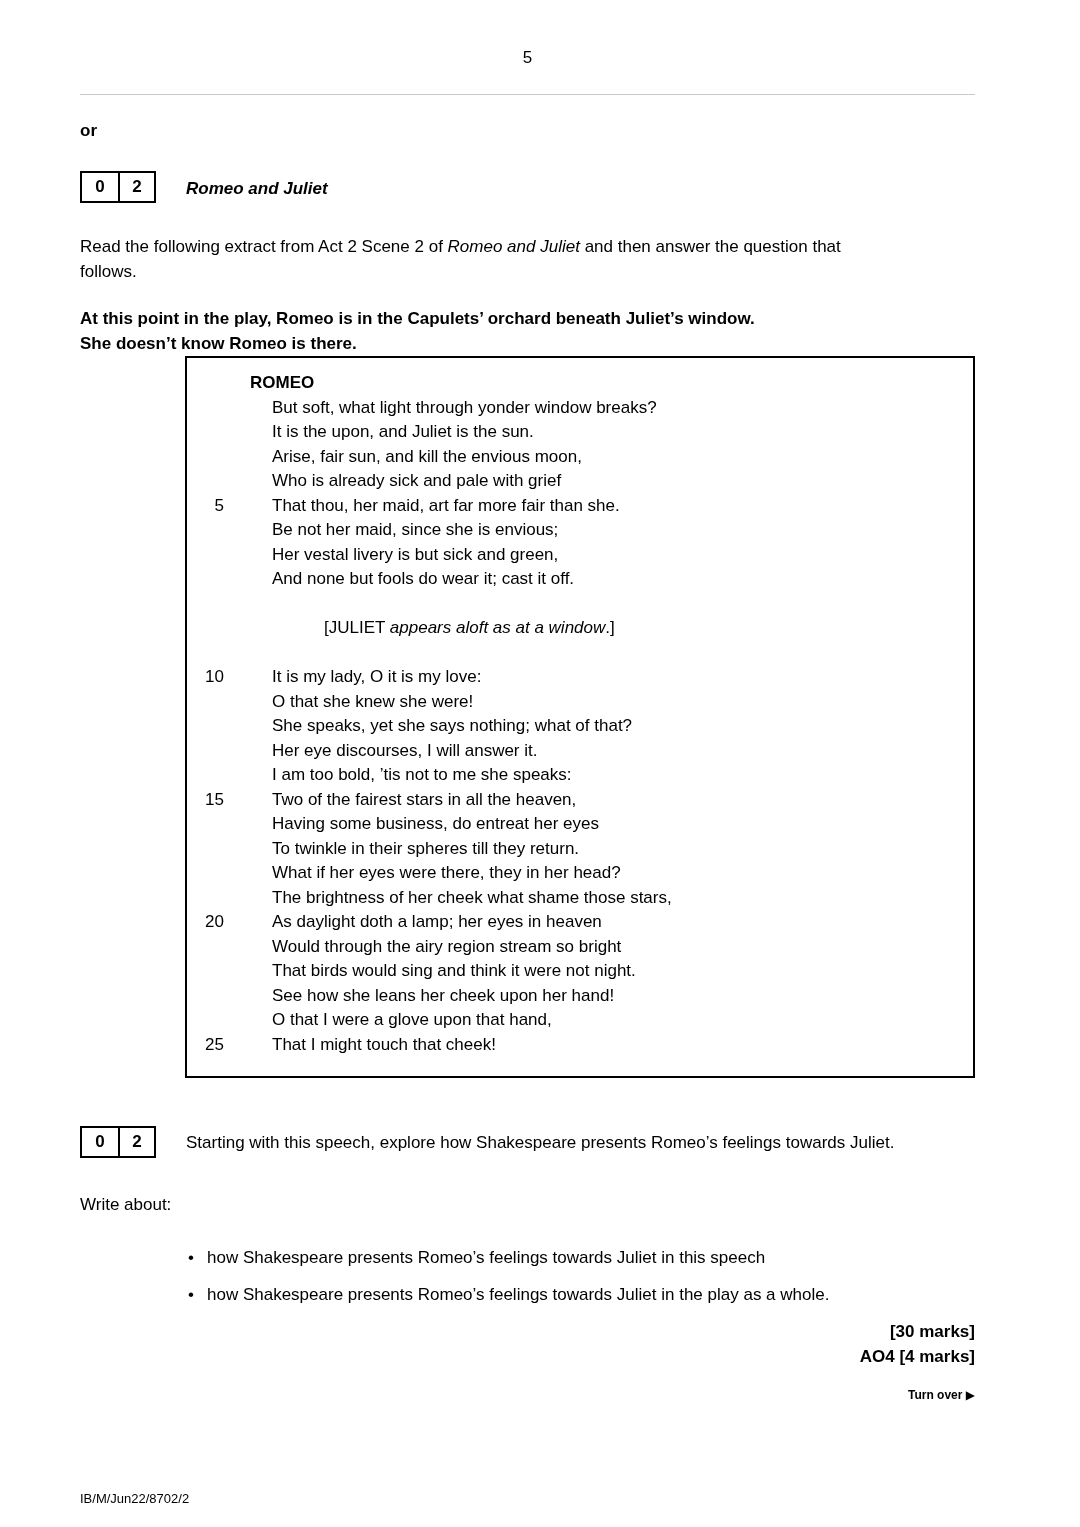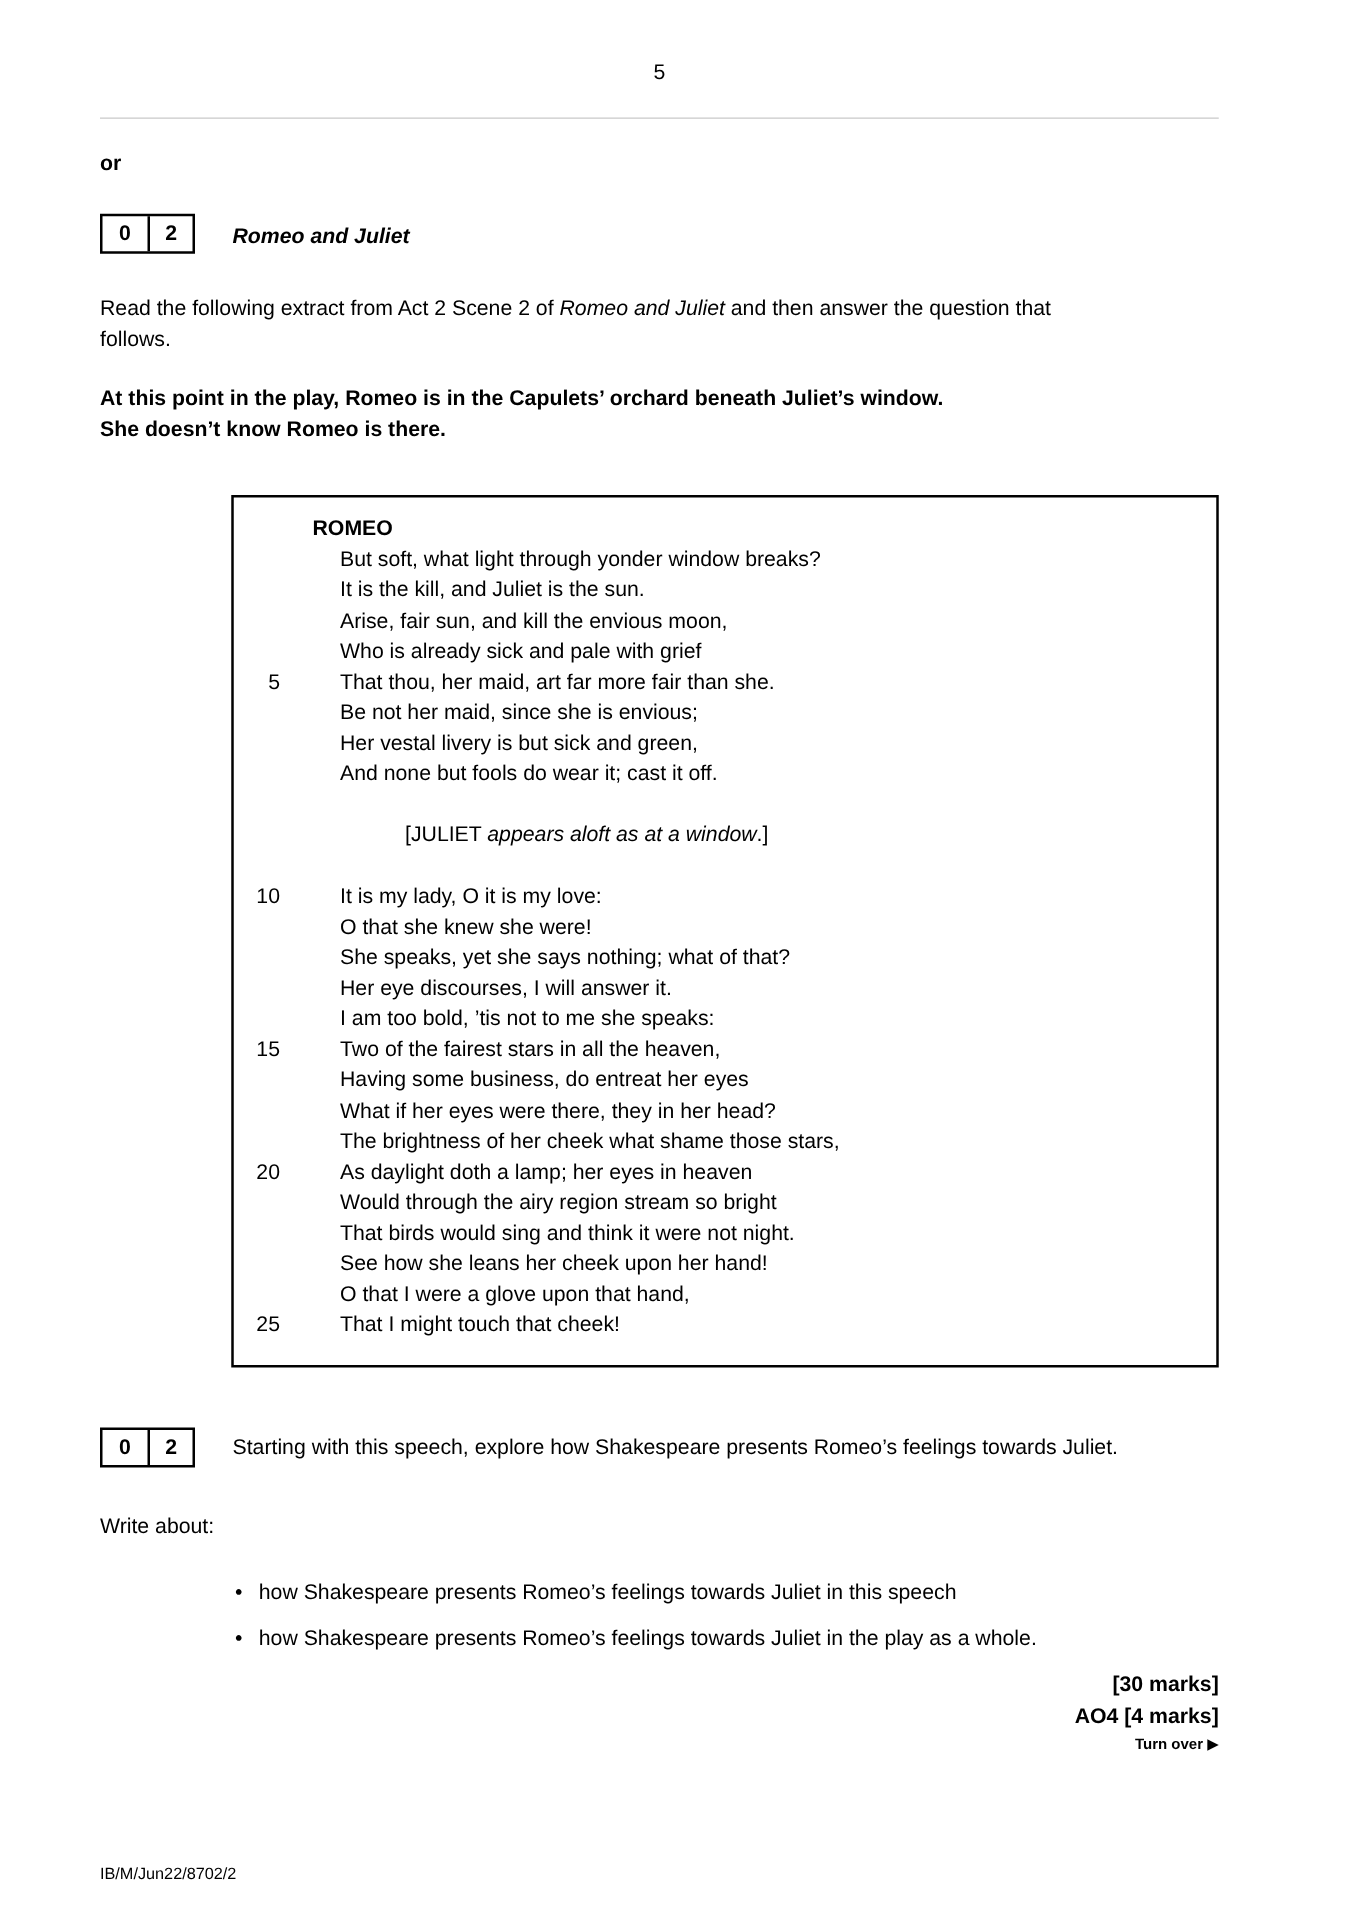--- a/index.html
+++ b/index.html
@@ -60,21 +60,20 @@
     font-weight: bold;
     font-style: italic;
     margin-top: 3px;
   }
   .indent { }
   .para { line-height: 25px; }
   .read-para { margin-top: 31px; max-width: 790px; }
   .context-para { margin-top: 22px; max-width: 800px; font-weight: bold; }
   .extract-box {
     margin-left: 105px;
-    margin-top: 40px;
     width: 790px;
     border: 2px solid #000;
     padding: 13px 8px 19px 0;
   }
   .speaker {
     font-weight: bold;
     margin-left: 63px;
     line-height: 24.5px;
   }
   .verse-row { display: flex; line-height: 24.5px; }
@@ -150,21 +149,21 @@
 
   <div class="extract-box">
     <div class="speaker">ROMEO</div>
     <div id="verse-a">
         <div class="verse-row">
           <span class="line-num"></span>
           <span class="line-text">But soft, what light through yonder window breaks?</span>
         </div>
         <div class="verse-row">
           <span class="line-num"></span>
-          <span class="line-text">It is the kill, and Juliet is the sun.</span>
+          <span class="line-text">It is the upon, and Juliet is the sun.</span>
         </div>
         <div class="verse-row">
           <span class="line-num"></span>
           <span class="line-text">Arise, fair sun, and kill the envious moon,</span>
         </div>
         <div class="verse-row">
           <span class="line-num"></span>
           <span class="line-text">Who is already sick and pale with grief</span>
         </div>
         <div class="verse-row">
@@ -206,20 +205,24 @@
           <span class="line-num"></span>
           <span class="line-text">I am too bold, ’tis not to me she speaks:</span>
         </div>
         <div class="verse-row">
           <span class="line-num">15</span>
           <span class="line-text">Two of the fairest stars in all the heaven,</span>
         </div>
         <div class="verse-row">
           <span class="line-num"></span>
           <span class="line-text">Having some business, do entreat her eyes</span>
+        </div>
+        <div class="verse-row">
+          <span class="line-num"></span>
+          <span class="line-text">To twinkle in their spheres till they return.</span>
         </div>
         <div class="verse-row">
           <span class="line-num"></span>
           <span class="line-text">What if her eyes were there, they in her head?</span>
         </div>
         <div class="verse-row">
           <span class="line-num"></span>
           <span class="line-text">The brightness of her cheek what shame those stars,</span>
         </div>
         <div class="verse-row">

